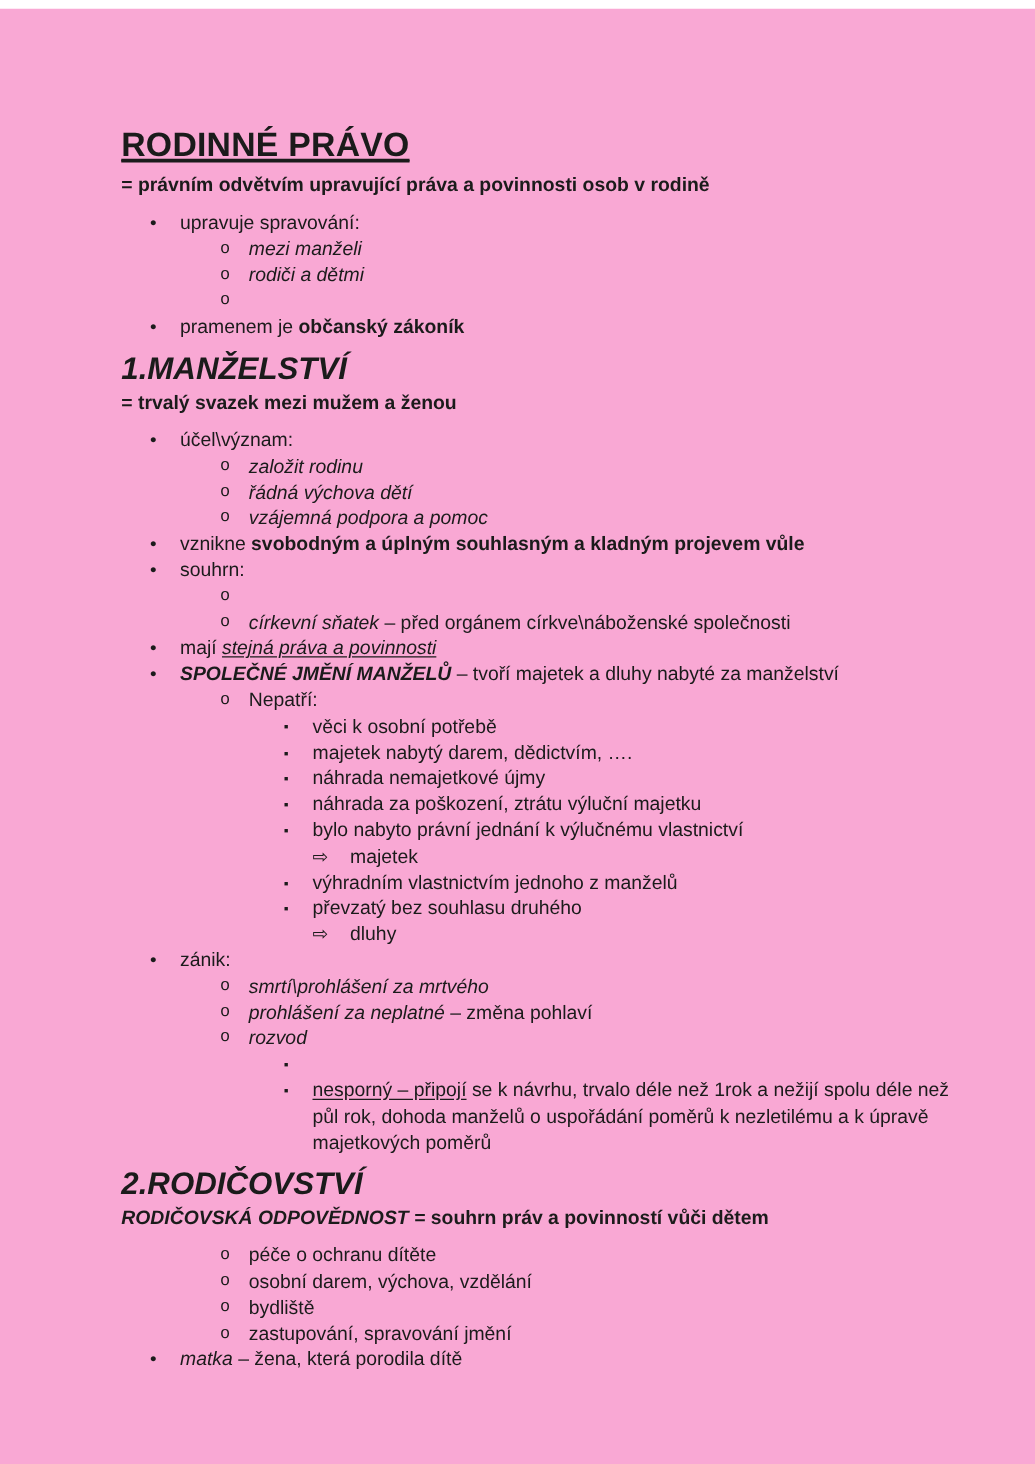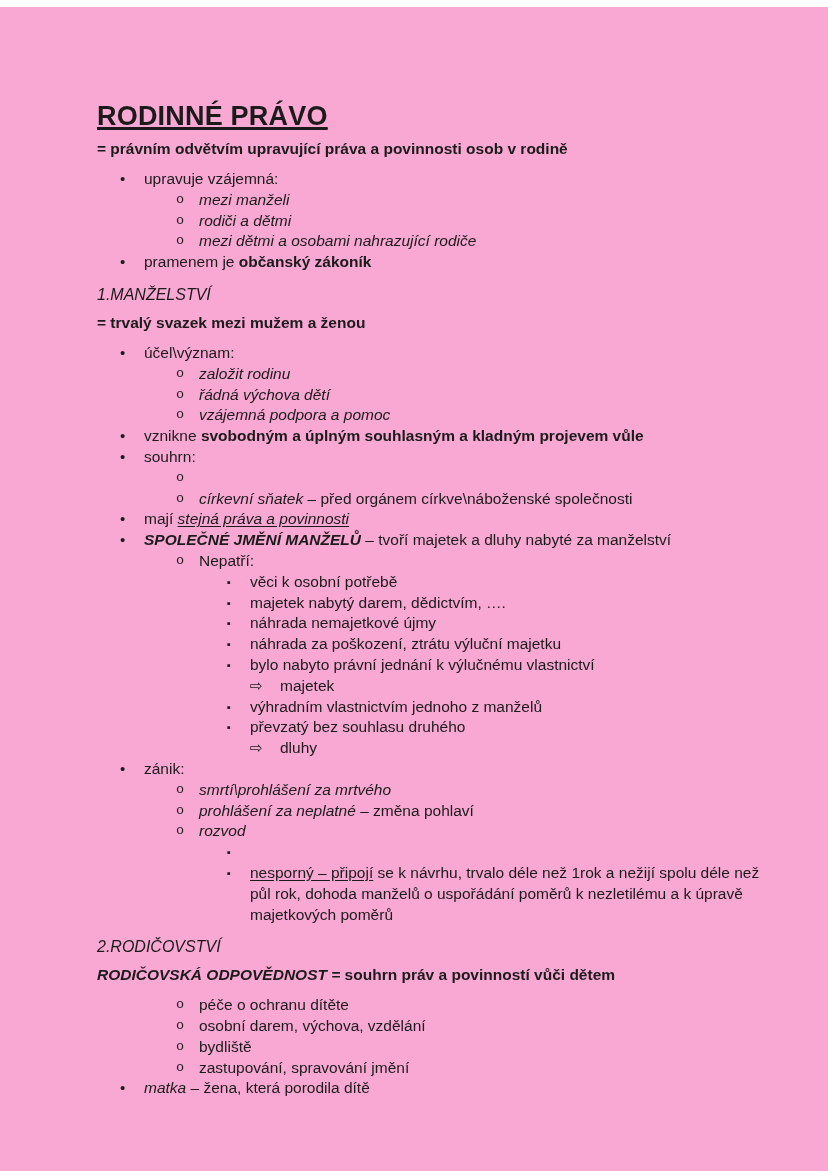--- a/index.html
+++ b/index.html
@@ -26,23 +26,23 @@
     letter-spacing:0.2px;
   }
   .lead{
     margin:5px 0 0 0;
     font-size:15.5px;
     line-height:21px;
     font-weight:bold;
   }
   .heading{
     margin:10px 0 0 0;
-    font-size:16px;
+    font-size:25px;
     line-height:24px;
-    font-weight:normal;
+    font-weight:bold;
     font-style:italic;
   }
   .li{
     display:flex;
     align-items:flex-start;
     font-size:15.5px;
     line-height:20.8px;
     white-space:nowrap;
   }
   .li .text{white-space:pre;}
@@ -58,33 +58,32 @@
 </style>
 </head>
 <body>
 
 <div class="page">
   <div class="content">
       <h1 class="title"><span class="text"><span class="b u">RODINNÉ PRÁVO</span></span></h1>
       <p class="lead"><span class="text"><span class="b">= právním odvětvím upravující práva a povinnosti osob v rodině</span></span></p>
       <div class="li l1 gap">
         <span class="marker m1">•</span>
-        <span class="text"><span>upravuje vzájemná:</span></span>
+        <span class="text"><span>upravuje spravování:</span></span>
       </div>
       <div class="li l2">
         <span class="marker m2">o</span>
         <span class="text"><span class="i">mezi manželi</span></span>
       </div>
       <div class="li l2">
         <span class="marker m2">o</span>
         <span class="text"><span class="i">rodiči a dětmi</span></span>
       </div>
       <div class="li l2">
         <span class="marker m2">o</span>
-        <span class="text"><span class="i">mezi dětmi a osobami nahrazující rodiče</span></span>
       </div>
       <div class="li l1">
         <span class="marker m1">•</span>
         <span class="text"><span>pramenem je </span><span class="b">občanský zákoník</span></span>
       </div>
       <h2 class="heading"><span class="text"><span class="i">1.MANŽELSTVÍ</span></span></h2>
       <p class="lead"><span class="text"><span class="b">= trvalý svazek mezi mužem a ženou</span></span></p>
       <div class="li l1 gap">
         <span class="marker m1">•</span>
         <span class="text"><span>účel\význam:</span></span>

